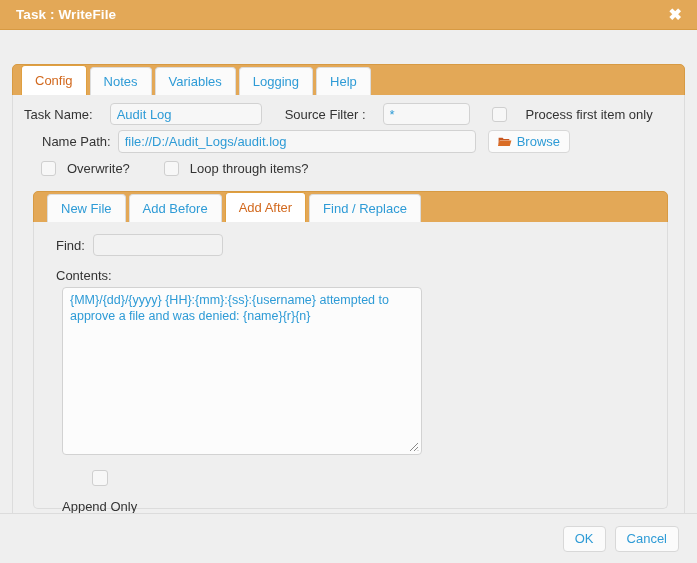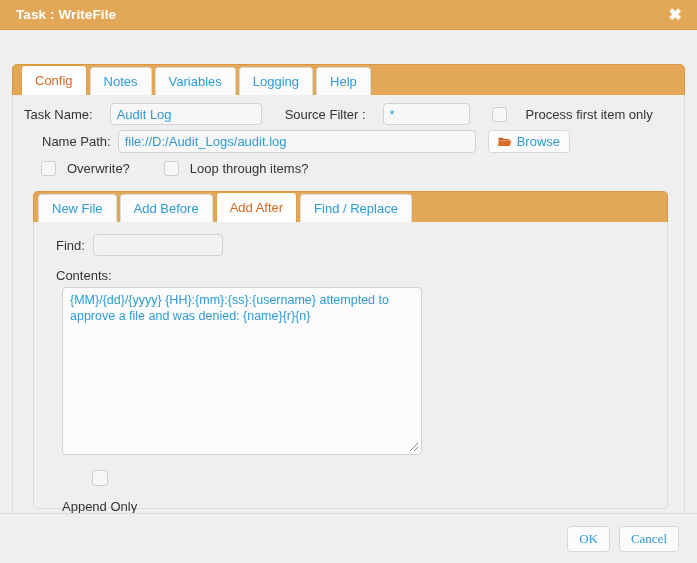--- a/index.html
+++ b/index.html
@@ -199,21 +199,21 @@
   }
   .inner-tabstrip {
     position: relative;
     height: 32px;
     background: #e3a857;
     border: 1px solid #d79a43;
     border-radius: 5px 5px 0 0;
     box-sizing: border-box;
     display: flex;
     align-items: flex-end;
-    padding-left: 4px;
+    padding-left: 13px;
   }
   .inner-tabbody {
     position: absolute;
     left: 0;
     top: 31px;
     width: 635px;
     height: 287px;
     background: #efefef;
     border: 1px solid #dcdcdc;
     border-top: none;
@@ -300,21 +300,21 @@
   }
   .footer-btn {
     min-width: 41px;
     height: 26px;
     padding: 0 11px;
     background: #fbfbfb;
     border: 1px solid #d8d8d8;
     border-radius: 4px;
     color: #2e9bd6;
     font-size: 13px;
-    font-family: Liberation Serif, serif;
+    font-family: Liberation Sans, sans-serif;
     cursor: pointer;
     display: inline-flex;
     align-items: center;
     justify-content: center;
     box-sizing: border-box;
   }
 </style>
 </head>
 <body>
 

